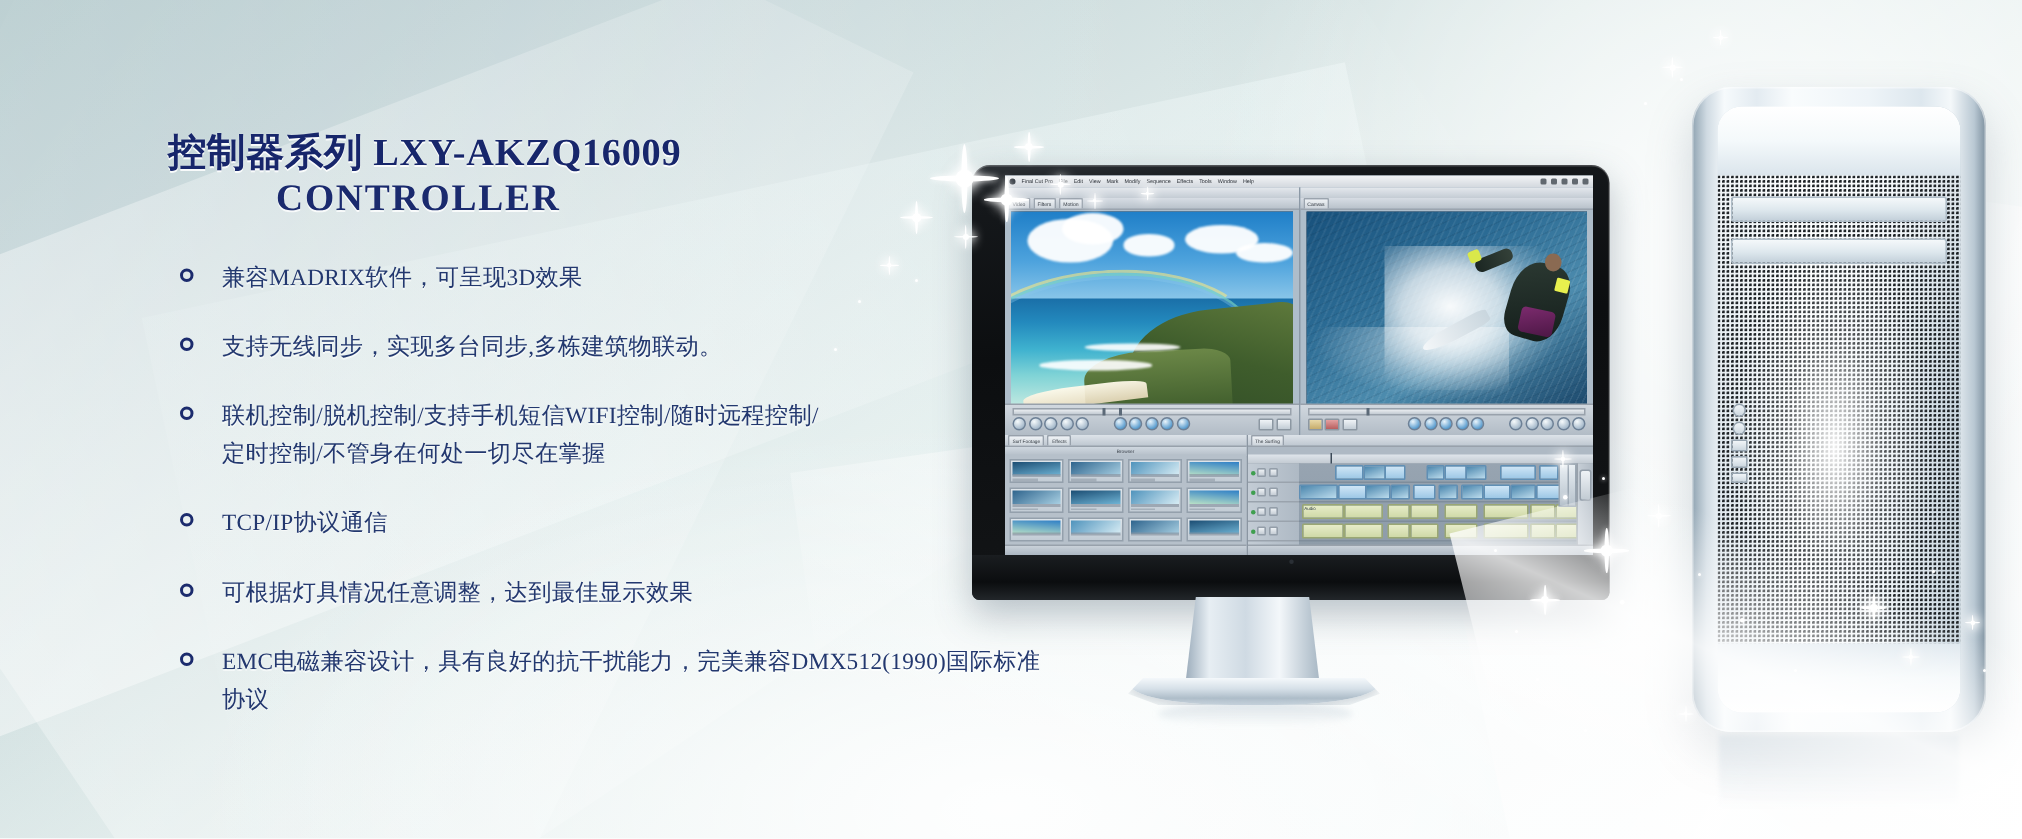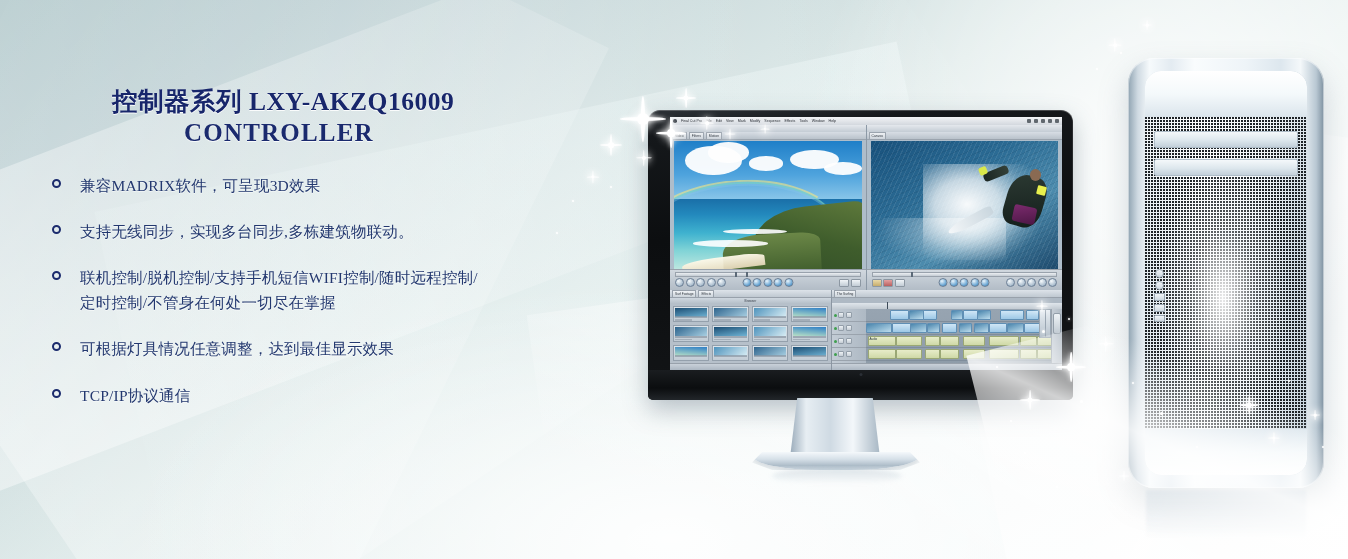--- a/index.html
+++ b/index.html
@@ -148,21 +148,21 @@
     font-size: 25px;
     font-weight: bold;
     color: #1a2a6e;
     letter-spacing: 1.2px;
     text-shadow: 0 1px 0 rgba(255,255,255,.8);
   }
 
   ul.features {
     list-style: none;
     margin: 26px 0 0 0;
-    padding: 0 0 0 52px;
+    padding: 0 0 0 120px;
   }
   ul.features > li {
     position: relative;
     padding-left: 28px;
     margin-bottom: 21px;
     font-size: 15.5px;
     line-height: 1.62;
     color: #23386f;
     letter-spacing: .2px;
     text-shadow: 0 1px 0 rgba(255,255,255,.6);
@@ -684,25 +684,29 @@
         <span class="ring"></span>
         <span>支持无线同步，实现多台同步,多栋建筑物联动。</span>
       </li>
       <li>
         <span class="ring"></span>
         <span>联机控制/脱机控制/支持手机短信WIFI控制/随时远程控制/</span><br>
         <span>定时控制/不管身在何处一切尽在掌握</span>
       </li>
       <li>
         <span class="ring"></span>
+        <span>TCP/IP协议通信</span>
+      </li>
+      <li>
+        <span class="ring"></span>
         <span>可根据灯具情况任意调整，达到最佳显示效果</span>
       </li>
       <li>
         <span class="ring"></span>
-        <span>TCP/IP协议通信</span>
+        <span>EMC电磁兼容设计，具有良好的抗干扰能力，完美兼容DMX512(1990)国际标准协议</span>
       </li>
     </ul>
   </div>
 
   <div class="monitor">
     <div class="monitor-bezel"></div>
 
     <div class="monitor-screen">
       <div class="fcp">
 

